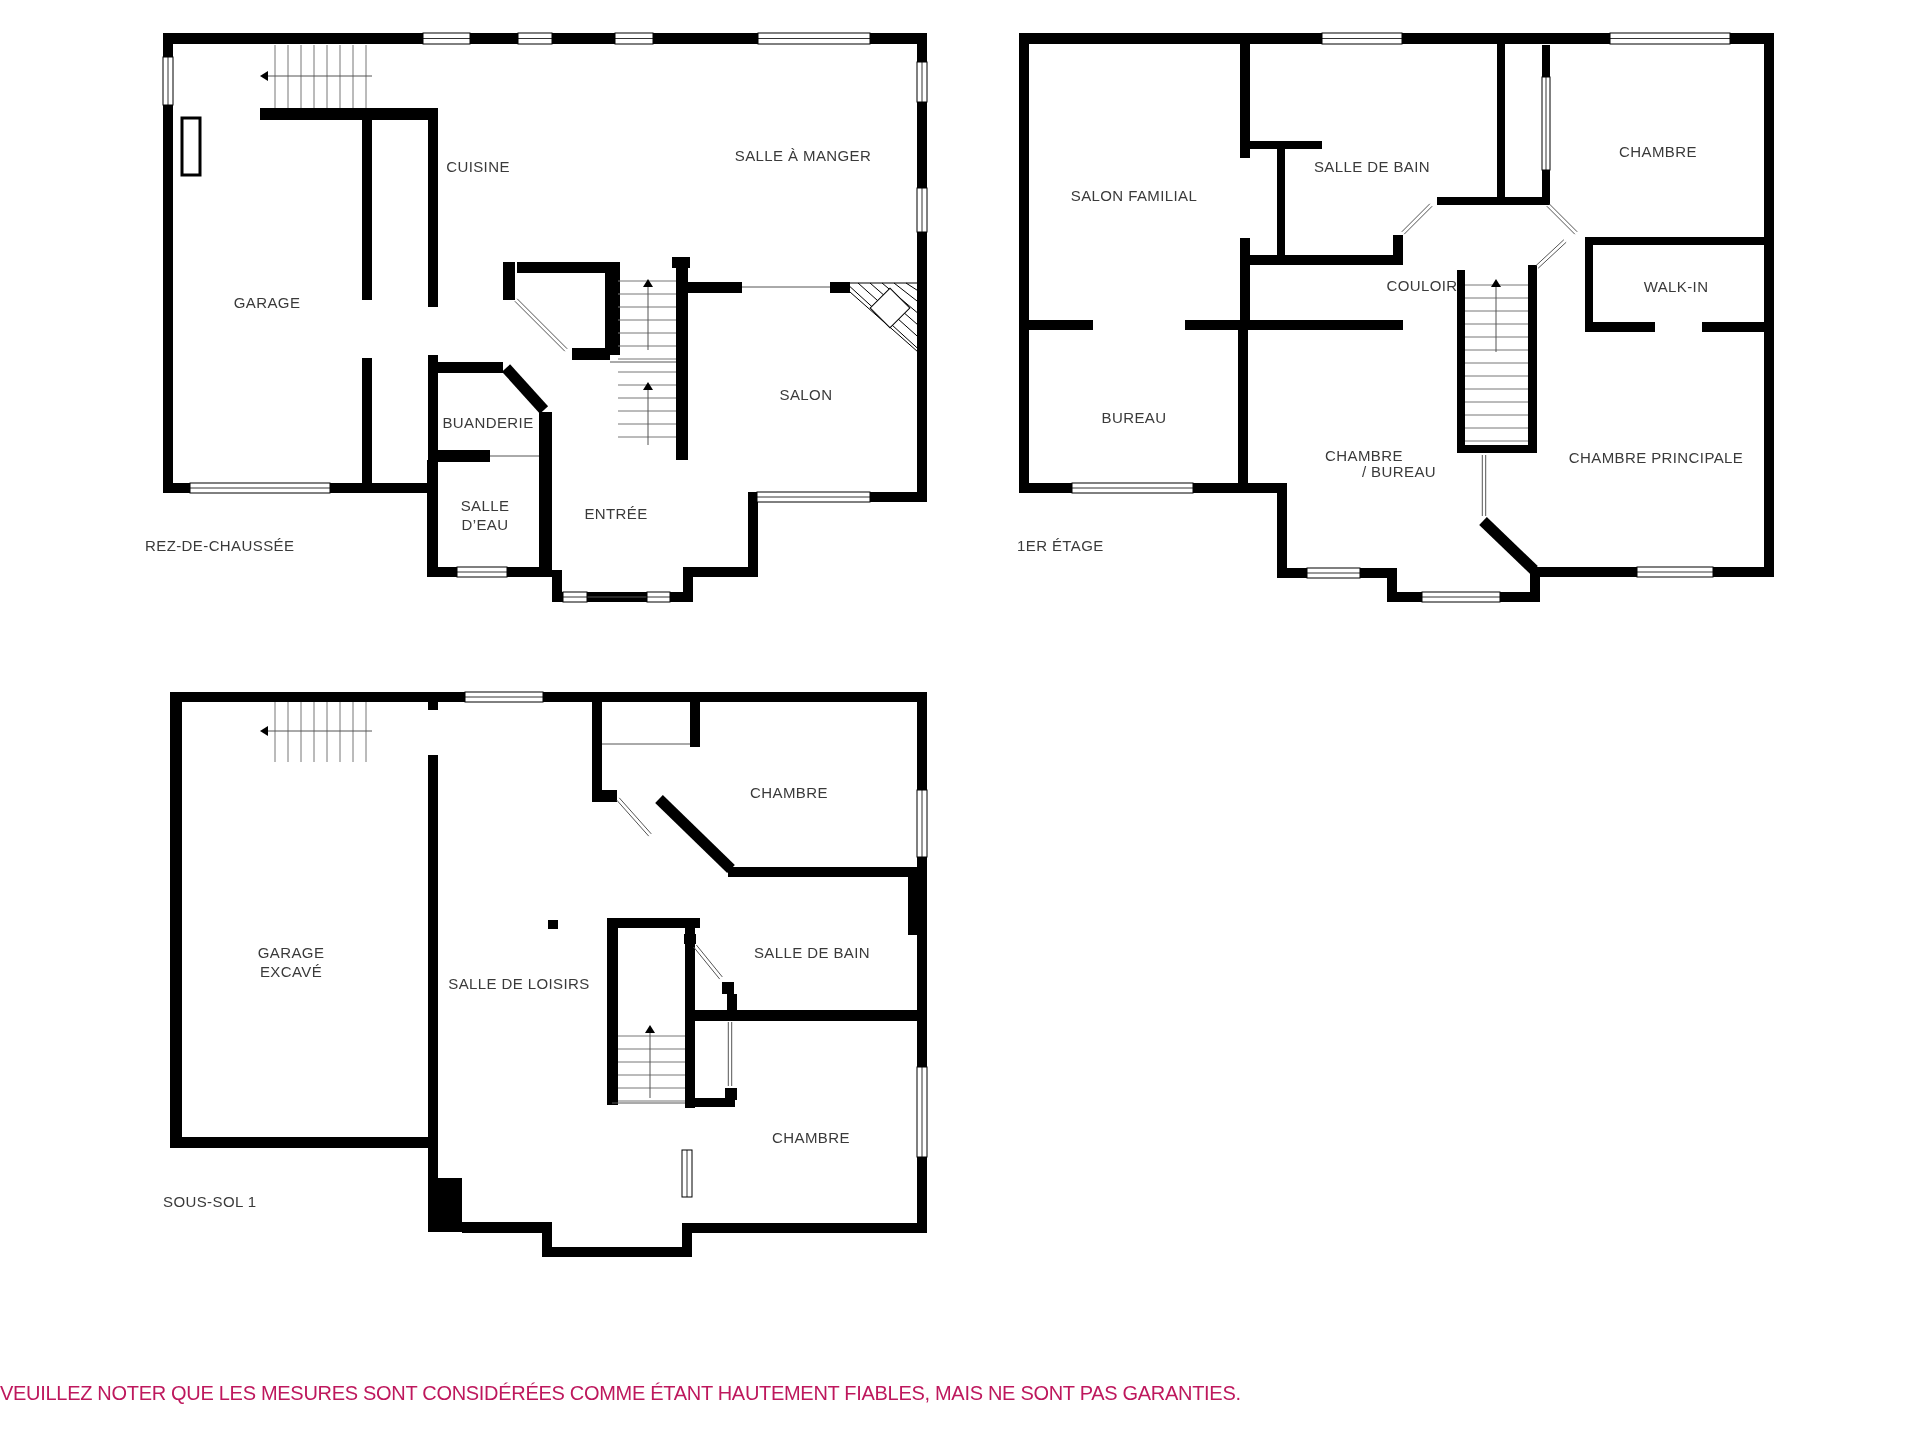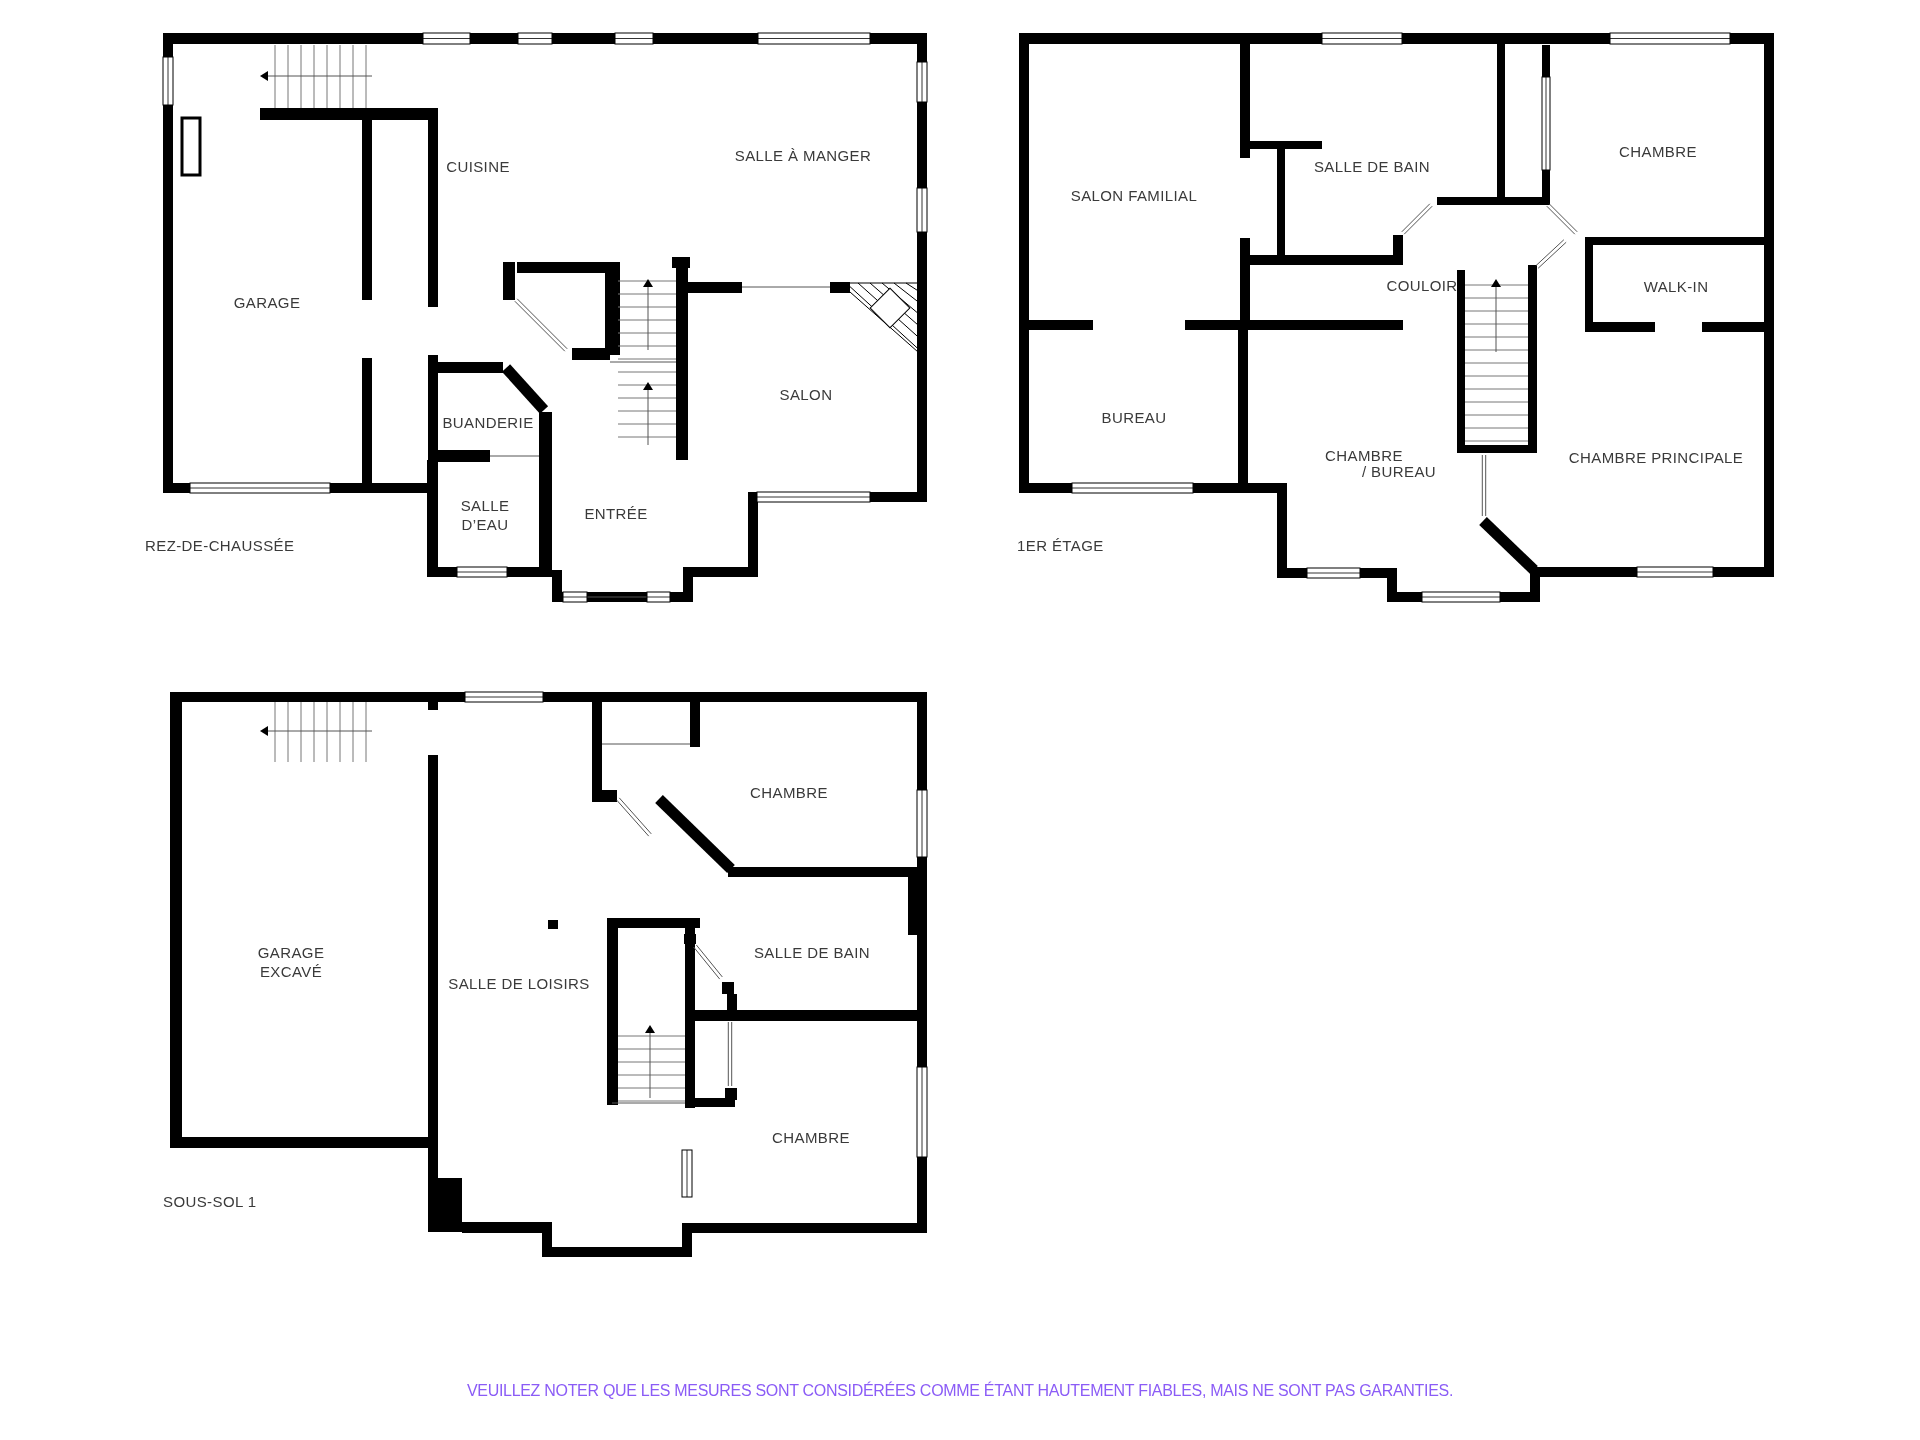--- a/index.html
+++ b/index.html
@@ -1,22 +1,22 @@
 <!DOCTYPE html>
 <html><head>
 <meta charset="utf-8">
 <style>
   html,body{margin:0;padding:0;background:#ffffff;}
   .canvas{position:relative;width:1920px;height:1440px;background:#ffffff;
           font-family:"Liberation Sans",sans-serif;overflow:hidden;}
   svg{position:absolute;left:0;top:0;}
   text.room{font-size:15px;fill:#3a3a3a;letter-spacing:.4px;text-anchor:middle;}
   text.floor{font-size:15px;fill:#3a3a3a;letter-spacing:.4px;text-anchor:start;}
-  .disclaimer{position:absolute;left:0;right:0;top:1382px;text-align:center;
-              font-size:16px;letter-spacing:-0.3px;color:#8b5cf6;}
+  .disclaimer{position:absolute;left:0;right:0;top:1382px;
+              font-size:20px;letter-spacing:-0.3px;color:#be185d;}
 </style>
 </head>
 <body>
 
 <div class="canvas">
   <svg width="1920" height="1440" viewBox="0 0 1920 1440">
 
     <g>
       <g id="gf-geo">
           <rect x="163" y="33" width="764" height="11" fill="#000000"></rect>

